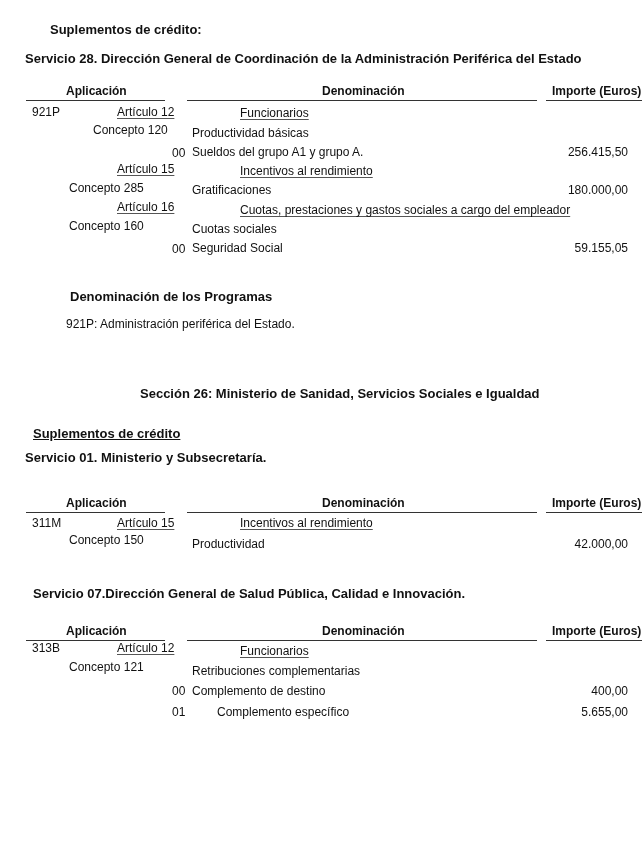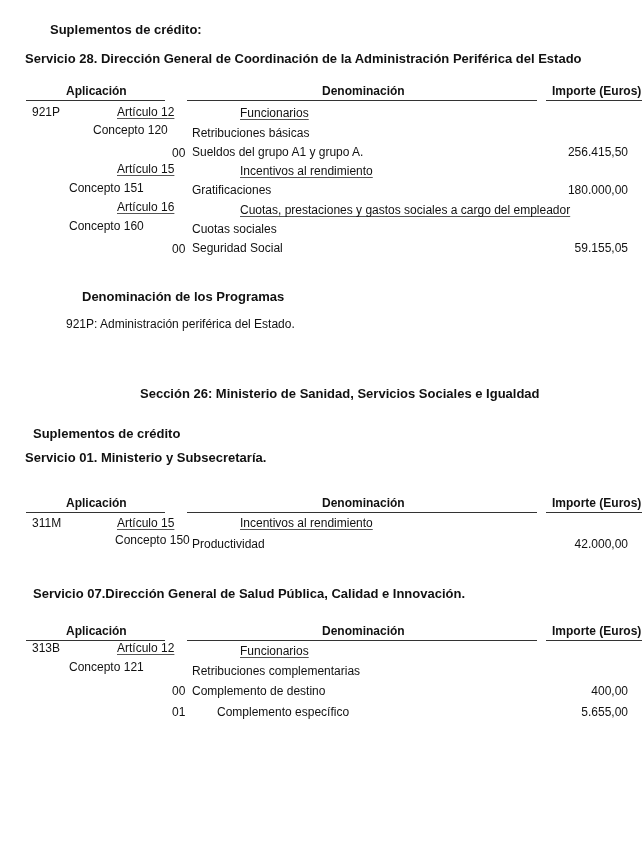--- a/index.html
+++ b/index.html
@@ -28,64 +28,64 @@
 <div class="rule" style="left:187px;top:100px;width:350px;"></div>
 <div class="rule" style="left:546px;top:100px;width:96px;"></div>
 
 <div>
 
   <div class="abs t" style="left:32px;top:105px;">921P</div>
   <div class="abs t u" style="left:69px;top:105px;">Artículo 12</div>
   <div class="abs t u" style="left:192px;top:106px;">Funcionarios</div>
 
   <div class="abs t" style="left:69px;top:123px;margin-left:24px;">Concepto 120</div>
-  <div class="abs t" style="left:192px;top:126px;">Retribuciones básicas</div>
+  <div class="abs t" style="left:192px;top:126px;">Productividad básicas</div>
 
   <div class="abs t" style="left:172px;top:146px;">00</div>
   <div class="abs t" style="left:192px;top:145px;">Sueldos del grupo A1 y grupo A.</div>
   <div class="abs t right" style="right:14px;top:145px;">256.415,50</div>
 
   <div class="abs t u" style="left:69px;top:162px;">Artículo 15</div>
   <div class="abs t u" style="left:192px;top:164px;">Incentivos al rendimiento</div>
 
-  <div class="abs t" style="left:69px;top:181px;">Concepto 151</div>
+  <div class="abs t" style="left:69px;top:181px;">Concepto 285</div>
   <div class="abs t" style="left:192px;top:183px;">Gratificaciones</div>
   <div class="abs t right" style="right:14px;top:183px;">180.000,00</div>
 
   <div class="abs t u" style="left:69px;top:200px;">Artículo 16</div>
   <div class="abs t u" style="left:192px;top:203px;">Cuotas, prestaciones y gastos sociales a cargo del empleador</div>
 
   <div class="abs t" style="left:69px;top:219px;">Concepto 160</div>
   <div class="abs t" style="left:192px;top:222px;">Cuotas sociales</div>
 
   <div class="abs t" style="left:172px;top:242px;">00</div>
   <div class="abs t" style="left:192px;top:241px;">Seguridad Social</div>
   <div class="abs t right" style="right:14px;top:241px;margin-left:6px;">59.155,05</div>
 </div>
 
-<div class="abs h-bold" style="left:62px;top:289px;padding-left:20px;">Denominación de los Programas</div>
+<div class="abs h-bold" style="left:50px;top:289px;padding-left:20px;">Denominación de los Programas</div>
 <div class="abs t" style="left:66px;top:317px;">921P: Administración periférica del Estado.</div>
 
 <div class="abs h-bold" style="left:140px;top:386px;">Sección 26: Ministerio de Sanidad, Servicios Sociales e Igualdad</div>
 
-<div class="abs h-bold" style="left:33px;top:426px;">Suplementos de crédito</div>
+<div class="abs h-bold" style="left:33px;top:426px;text-decoration:underline;">Suplementos de crédito</div>
 <div class="abs h-bold" style="left:25px;top:450px;">Servicio 01. Ministerio y Subsecretaría.</div>
 
 <div class="abs th" style="left:66px;top:496px;">Aplicación</div>
 <div class="abs th" style="left:322px;top:496px;">Denominación</div>
 <div class="abs th" style="left:552px;top:496px;">Importe (Euros)</div>
 <div class="rule" style="left:26px;top:512px;width:139px;"></div>
 <div class="rule" style="left:187px;top:512px;width:350px;"></div>
 <div class="rule" style="left:546px;top:512px;width:96px;"></div>
 
 <div>
   <div class="abs t" style="left:32px;top:516px;">311M</div>
   <div class="abs t u" style="left:69px;top:516px;">Artículo 15</div>
   <div class="abs t u" style="left:192px;top:516px;">Incentivos al rendimiento</div>
-  <div class="abs t" style="left:69px;top:533px;margin-left:46px;">Concepto 150</div>
+  <div class="abs t" style="left:69px;top:533px;">Concepto 150</div>
   <div class="abs t" style="left:192px;top:537px;">Productividad</div>
   <div class="abs t right" style="right:14px;top:537px;">42.000,00</div>
 </div>
 
 <div class="abs h-bold" style="left:33px;top:586px;">Servicio 07.Dirección General de Salud Pública, Calidad e Innovación.</div>
 
 <div class="abs th" style="left:66px;top:624px;">Aplicación</div>
 <div class="abs th" style="left:322px;top:624px;">Denominación</div>
 <div class="abs th" style="left:552px;top:624px;">Importe (Euros)</div>
 <div class="rule" style="left:26px;top:640px;width:139px;"></div>

